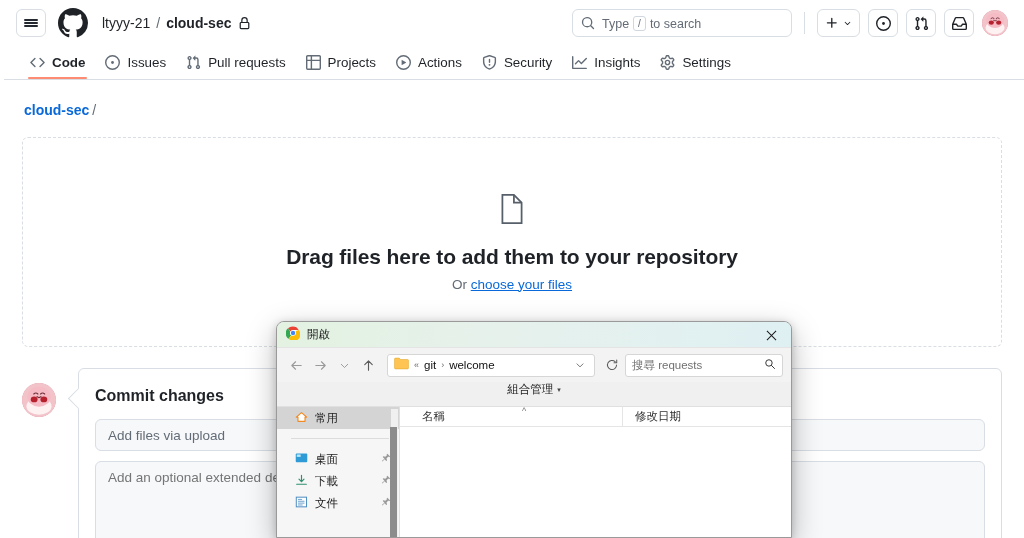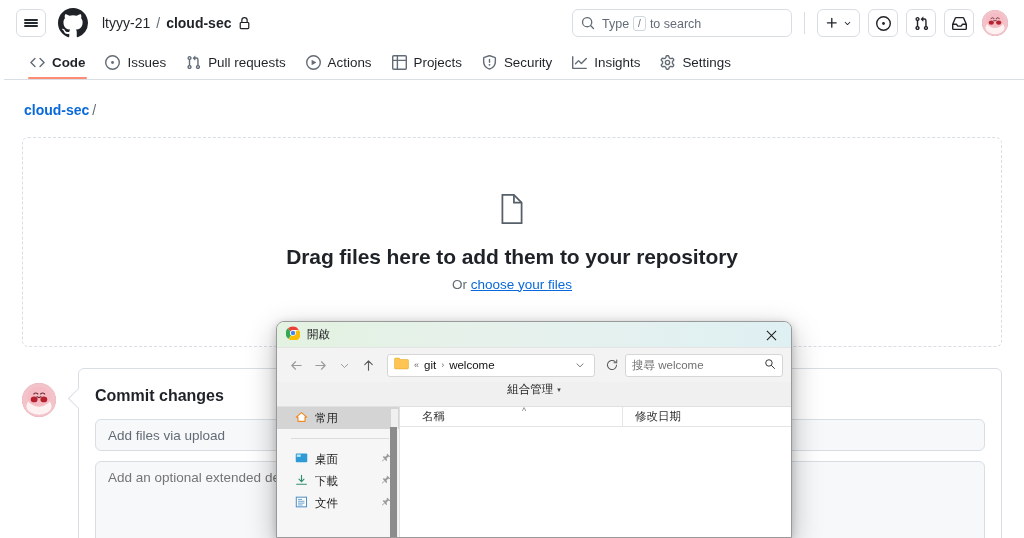--- a/index.html
+++ b/index.html
@@ -285,29 +285,29 @@
       <span>Issues</span>
     </div>
     <div class="nav-item">
       <svg width="15" height="15" viewBox="0 0 16 16" fill="#636c76">
           <path d="M1.5 3.25a2.25 2.25 0 1 1 3 2.122v5.256a2.251 2.251 0 1 1-1.5 0V5.372A2.25 2.25 0 0 1 1.5 3.25Zm5.677-.177L9.573.677A.25.25 0 0 1 10 .854V2.5h1A2.5 2.5 0 0 1 13.5 5v5.628a2.251 2.251 0 1 1-1.5 0V5a1 1 0 0 0-1-1h-1v1.646a.25.25 0 0 1-.427.177L7.177 3.427a.25.25 0 0 1 0-.354ZM3.75 2.5a.75.75 0 1 0 0 1.5.75.75 0 0 0 0-1.5Zm0 9.5a.75.75 0 1 0 0 1.5.75.75 0 0 0 0-1.5Zm8.25.75a.75.75 0 1 0 1.5 0 .75.75 0 0 0-1.5 0Z"></path>
         </svg>
       <span>Pull requests</span>
     </div>
     <div class="nav-item">
       <svg width="15" height="15" viewBox="0 0 16 16" fill="#636c76">
+          <path d="M1.75 0h12.5C15.216 0 16 .784 16 1.75v12.5A1.75 1.75 0 0 1 14.25 16H1.75A1.75 1.75 0 0 1 0 14.25V1.75C0 .784.784 0 1.75 0ZM6.5 6.5v8h7.75a.25.25 0 0 0 .25-.25V6.5Zm8-1.5V1.75a.25.25 0 0 0-.25-.25H6.5V5Zm-13 1.5v7.75c0 .138.112.25.25.25H5v-8ZM5 5V1.5H1.75a.25.25 0 0 0-.25.25V5Z"></path>
+        </svg>
+      <span>Projects</span>
+    </div>
+    <div class="nav-item">
+      <svg width="15" height="15" viewBox="0 0 16 16" fill="#636c76">
           <path d="M8 0a8 8 0 1 1 0 16A8 8 0 0 1 8 0ZM1.5 8a6.5 6.5 0 1 0 13 0 6.5 6.5 0 0 0-13 0Zm4.879-2.773 4.264 2.559a.25.25 0 0 1 0 .428l-4.264 2.559A.25.25 0 0 1 6 10.559V5.442a.25.25 0 0 1 .379-.215Z"></path>
         </svg>
       <span>Actions</span>
-    </div>
-    <div class="nav-item">
-      <svg width="15" height="15" viewBox="0 0 16 16" fill="#636c76">
-          <path d="M1.75 0h12.5C15.216 0 16 .784 16 1.75v12.5A1.75 1.75 0 0 1 14.25 16H1.75A1.75 1.75 0 0 1 0 14.25V1.75C0 .784.784 0 1.75 0ZM6.5 6.5v8h7.75a.25.25 0 0 0 .25-.25V6.5Zm8-1.5V1.75a.25.25 0 0 0-.25-.25H6.5V5Zm-13 1.5v7.75c0 .138.112.25.25.25H5v-8ZM5 5V1.5H1.75a.25.25 0 0 0-.25.25V5Z"></path>
-        </svg>
-      <span>Projects</span>
     </div>
     <div class="nav-item">
       <svg width="15" height="15" viewBox="0 0 16 16" fill="#636c76">
           <path d="M7.467.133a1.748 1.748 0 0 1 1.066 0l5.25 1.68A1.75 1.75 0 0 1 15 3.48V7c0 1.566-.32 3.182-1.303 4.682-.983 1.498-2.585 2.813-5.032 3.855a1.7 1.7 0 0 1-1.33 0c-2.447-1.042-4.049-2.357-5.032-3.855C1.32 10.182 1 8.566 1 7V3.48a1.75 1.75 0 0 1 1.217-1.667Zm.61 1.429a.25.25 0 0 0-.153 0l-5.25 1.68a.25.25 0 0 0-.174.238V7c0 1.358.275 2.666 1.057 3.86.784 1.194 2.121 2.34 4.366 3.297a.2.2 0 0 0 .154 0c2.245-.956 3.582-2.104 4.366-3.298C13.225 9.666 13.5 8.36 13.5 7V3.48a.251.251 0 0 0-.174-.237l-5.25-1.68ZM8.75 4.75v3a.75.75 0 0 1-1.5 0v-3a.75.75 0 0 1 1.5 0ZM9 10.5a1 1 0 1 1-2 0 1 1 0 0 1 2 0Z"></path>
         </svg>
       <span>Security</span>
     </div>
     <div class="nav-item">
       <svg width="15" height="15" viewBox="0 0 16 16" fill="#636c76">
           <path d="M1.5 1.75V13.5h13.75a.75.75 0 0 1 0 1.5H.75a.75.75 0 0 1-.75-.75V1.75a.75.75 0 0 1 1.5 0Zm14.28 2.53-5.25 5.25a.75.75 0 0 1-1.06 0L7 7.06 4.28 9.78a.751.751 0 0 1-1.042-.018.751.751 0 0 1-.018-1.042l3.25-3.25a.75.75 0 0 1 1.06 0L10 7.94l4.72-4.72a.751.751 0 0 1 1.042.018.751.751 0 0 1 .018 1.042Z"></path>
@@ -421,21 +421,21 @@
         </span>
       </div>
       <div class="addr-refresh">
         <svg width="14" height="14" viewBox="0 0 16 16" fill="none" stroke="currentColor" stroke-width="1.15" stroke-linecap="round">
             <path d="M13.2 8a5.2 5.2 0 1 1-1.6-3.75"></path>
             <path d="M13.4 2.2v3.1h-3.1"></path>
           </svg>
       </div>
 
       <div class="srch">
-        <span class="ph">搜尋 welcome</span>
+        <span class="ph">搜尋 requests</span>
         <span class="mag">
           <svg width="12" height="12" viewBox="0 0 16 16" fill="none" stroke="currentColor" stroke-width="1.3">
               <circle cx="6.6" cy="6.6" r="4.3"></circle>
               <path d="M9.9 9.9 14 14" stroke-linecap="round"></path>
             </svg>
         </span>
       </div>
     </div>
 
     <div class="fdlg-tools">

